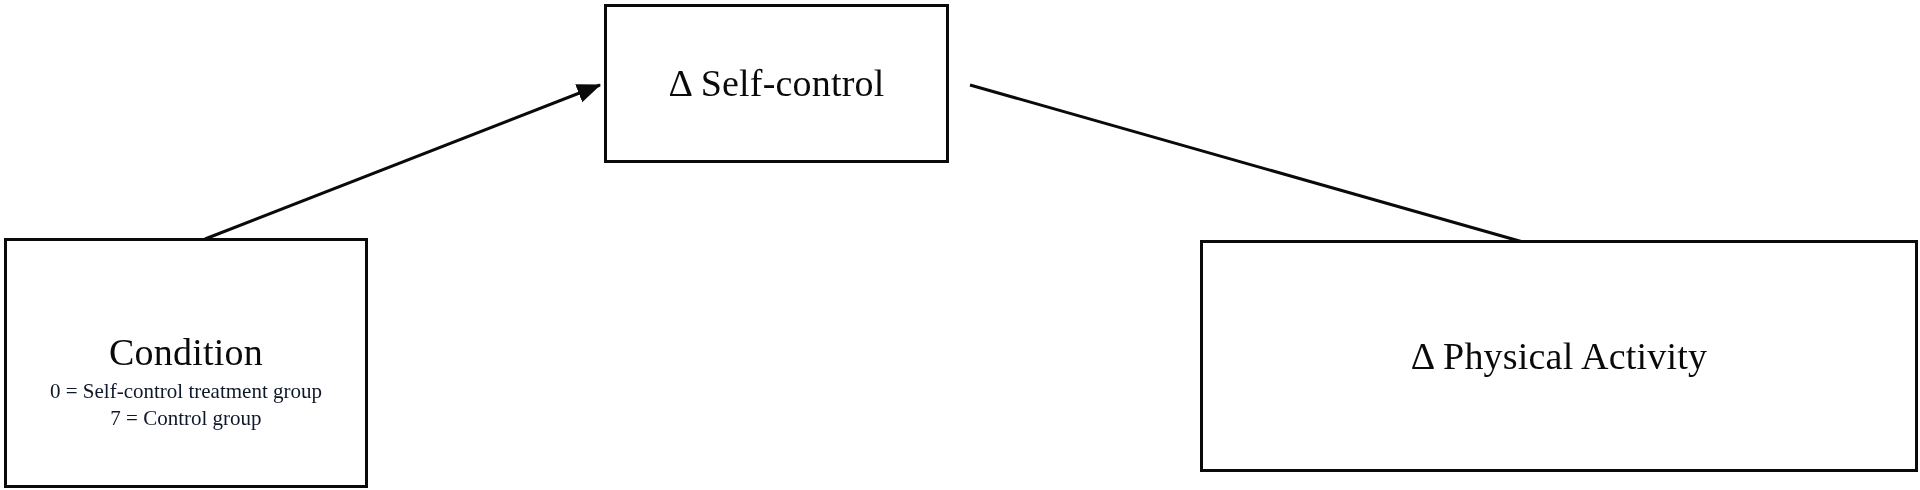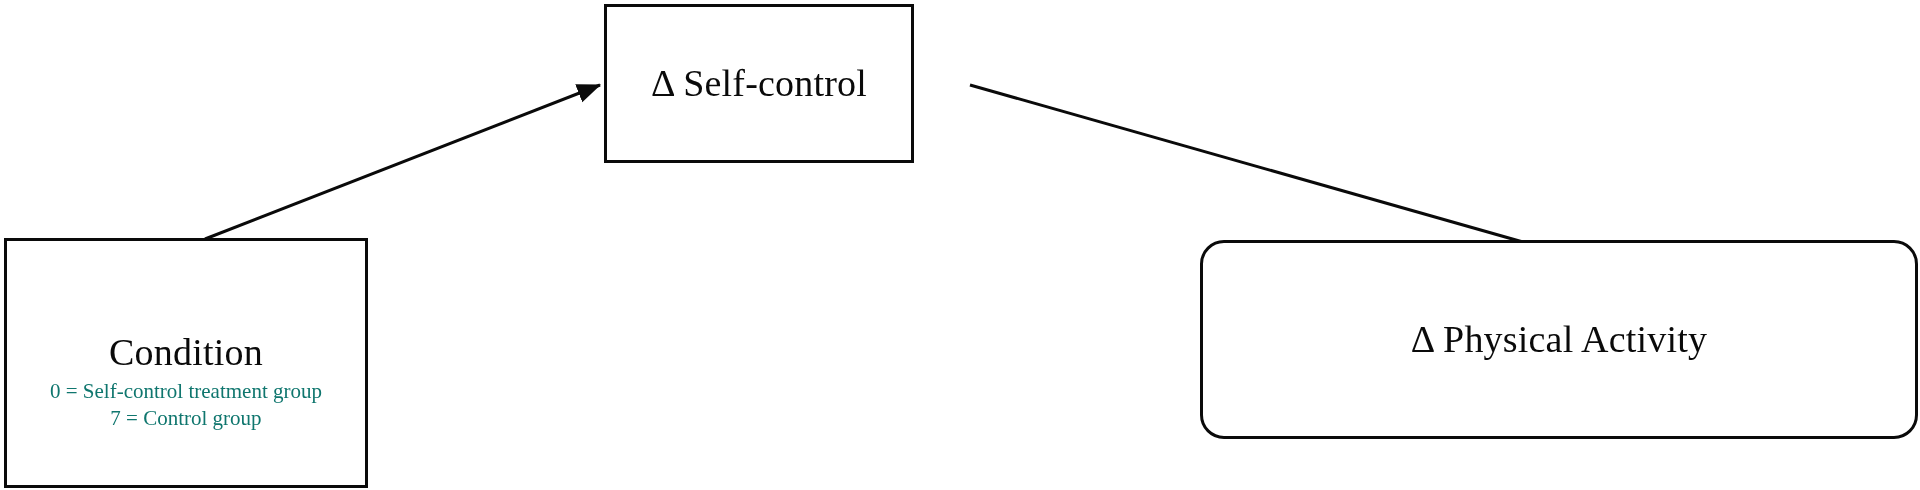--- a/index.html
+++ b/index.html
@@ -38,48 +38,47 @@
   .node-title {
     font-size: 38px;
     line-height: 1.12;
     color: #0a0a0a;
     letter-spacing: 0.2px;
     white-space: nowrap;
   }
   .node-sub {
     font-size: 21px;
     line-height: 1.3;
-    color: #0f766e;
+    color: #0f172a;
     white-space: nowrap;
   }
   .node-sub-block {
     margin-top: 4px;
   }
 
   
   #box-condition {
     left: 4px;
     top: 238px;
     width: 364px;
     height: 250px;
     justify-content: center;
     padding-top: 38px;
   }
   #box-selfcontrol {
     left: 604px;
     top: 4px;
-    width: 310px;
+    width: 345px;
     height: 159px;
   }
   #box-physical-activity {
     left: 1200px;
     top: 240px;
     width: 718px;
-    height: 199px;
-    border-radius: 24px;
+    height: 232px;
   }
 </style>
 </head>
 <body>
 
 <div id="page">
 
   <svg id="arrow-layer" viewBox="0 0 1920 490" width="1920" height="490" xmlns="http://www.w3.org/2000/svg">
     <defs>
       <marker id="arrowhead" markerWidth="9" markerHeight="9" refX="7.6" refY="3.2" orient="auto" markerUnits="strokeWidth">

